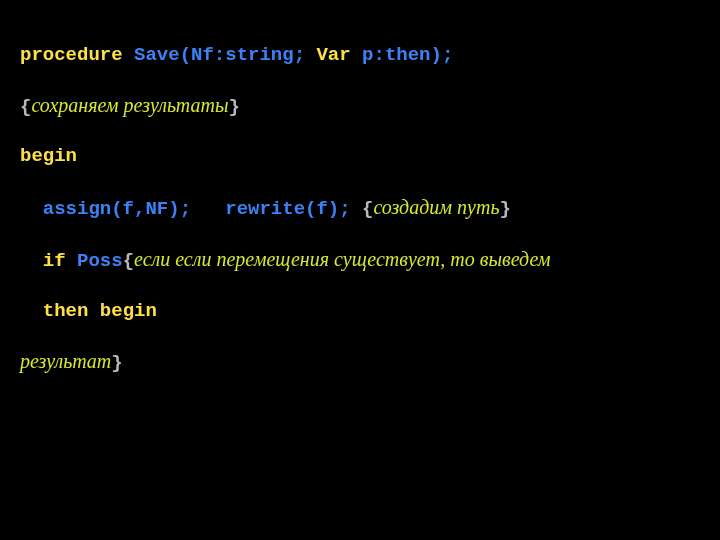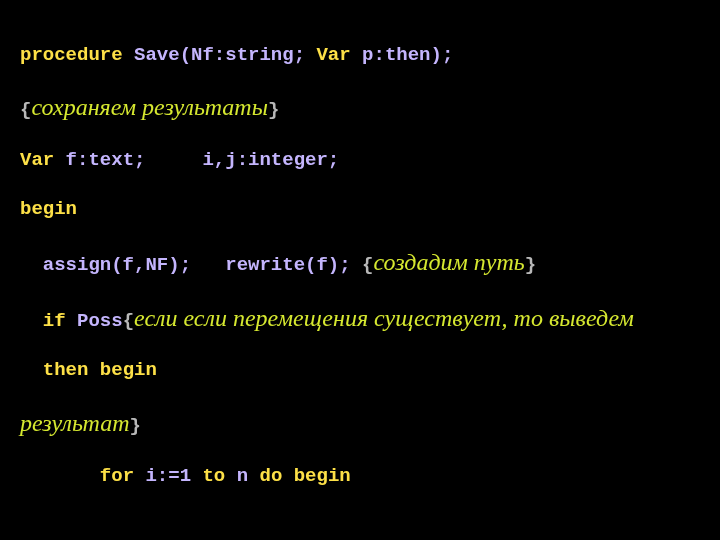--- a/index.html
+++ b/index.html
@@ -16,51 +16,49 @@
   }
   .code-block {
     padding: 18px 20px 0 20px;
     white-space: pre;
   }
   .kw {
     color: #fde047;
     font-weight: bold;
   }
   .pl {
-    color: #c4b5fd;
+    color: #3b82f6;
     font-weight: bold;
   }
   .cm-brace {
     color: #b8b8b8;
     font-style: normal;
     font-weight: bold;
   }
   .cm-text {
     color: #d6e830;
     font-style: italic;
     font-family: "Times New Roman", serif;
     font-weight: normal;
-    font-size: 24px;
+    font-size: 20px;
   }
   
   .line { display: block; }
 </style>
 </head>
 <body>
 
 <div class="code-block">
 <span class="line"><span class="kw">procedure</span><span class="pl"> Save(Nf:string; </span><span class="kw">Var</span><span class="pl"> p:then);</span></span>
 <span class="line"><span class="cm-brace">{</span><span class="cm-text">сохраняем результаты</span><span class="cm-brace">}</span></span>
-<span class="line"><span class="kw">Var</span><span class="pl"> f:text;     i,j:integer;</span></span>
 <span class="line"><span class="kw">begin</span></span>
 <span class="line"><span class="pl">  assign(f,NF);   rewrite(f); </span><span class="cm-brace">{</span><span class="cm-text">создадим путь</span><span class="cm-brace">}</span></span>
 <span class="line"><span class="pl">  </span><span class="kw">if</span><span class="pl"> Poss</span><span class="cm-brace">{</span><span class="cm-text">если если перемещения существует, то выведем</span></span>
 <span class="line"><span class="pl">  </span><span class="kw">then</span><span class="pl"> </span><span class="kw">begin</span></span>
 <span class="line"><span class="cm-text">результат</span><span class="cm-brace">}</span></span>
-<span class="line"><span class="pl">       </span><span class="kw">for</span><span class="pl"> i:=1 </span><span class="kw">to</span><span class="pl"> n </span><span class="kw">do</span><span class="pl"> </span><span class="kw">begin</span></span>
 
 
 
 
 
 
 
 </div>
 
 </body></html>

